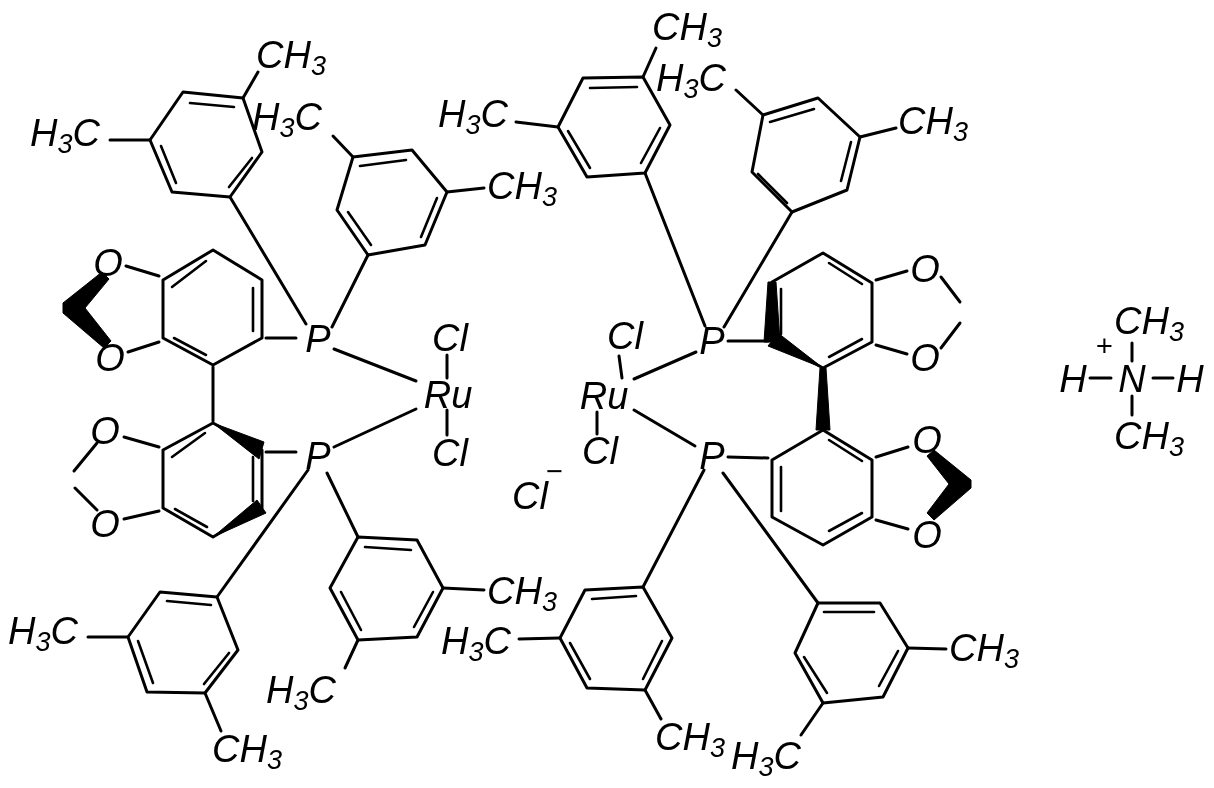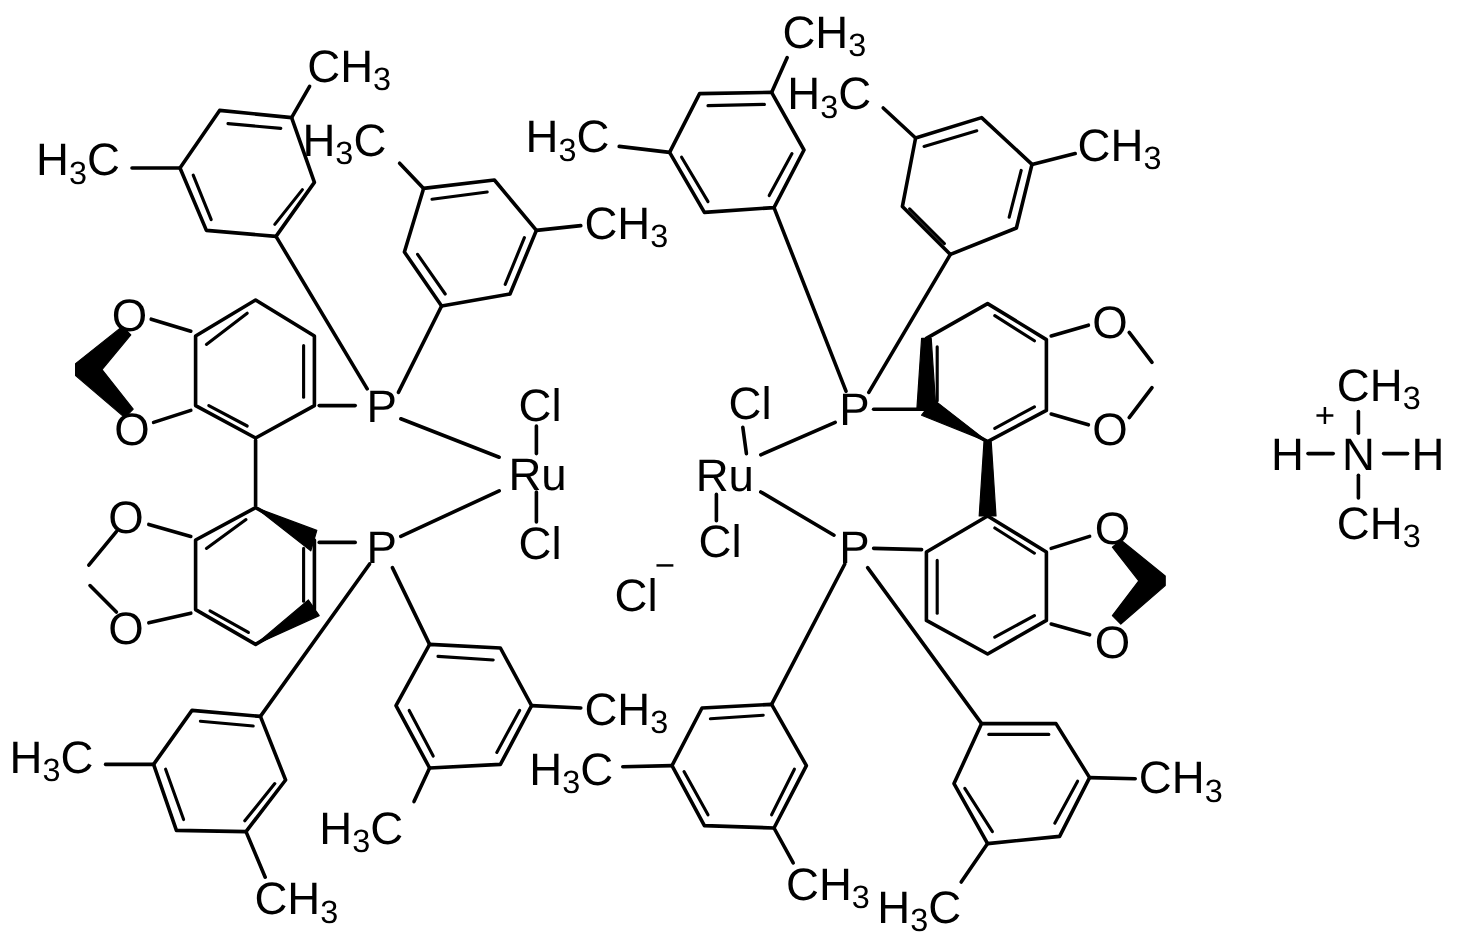--- a/index.html
+++ b/index.html
@@ -1,16 +1,16 @@
 <!DOCTYPE html>
 <html><head>
 <meta charset="utf-8">
 <style>
   html,body{margin:0;padding:0;background:#fff;}
-  .stage{position:relative;width:1214px;height:788px;background:#fff;overflow:hidden;}
+  .stage{position:relative;width:1214px;height:788px;background:#fff;overflow:hidden;font-style:italic;}
   svg{display:block;}
   .bond{stroke:#000;stroke-width:3;fill:none;stroke-linecap:round;}
   .ring{stroke:#000;stroke-width:3;fill:none;stroke-linejoin:round;}
   .dbl{stroke:#000;stroke-width:2.6;fill:none;stroke-linecap:round;}
   .wedge{fill:#000;stroke:#000;stroke-width:1;stroke-linejoin:round;}
   text{font-family:"Liberation Sans","DejaVu Sans",sans-serif;font-size:38px;fill:#000;}
   .sub{font-size:27px;}
   .chg{font-size:29px;}
   .mid{text-anchor:middle;}
 </style>

